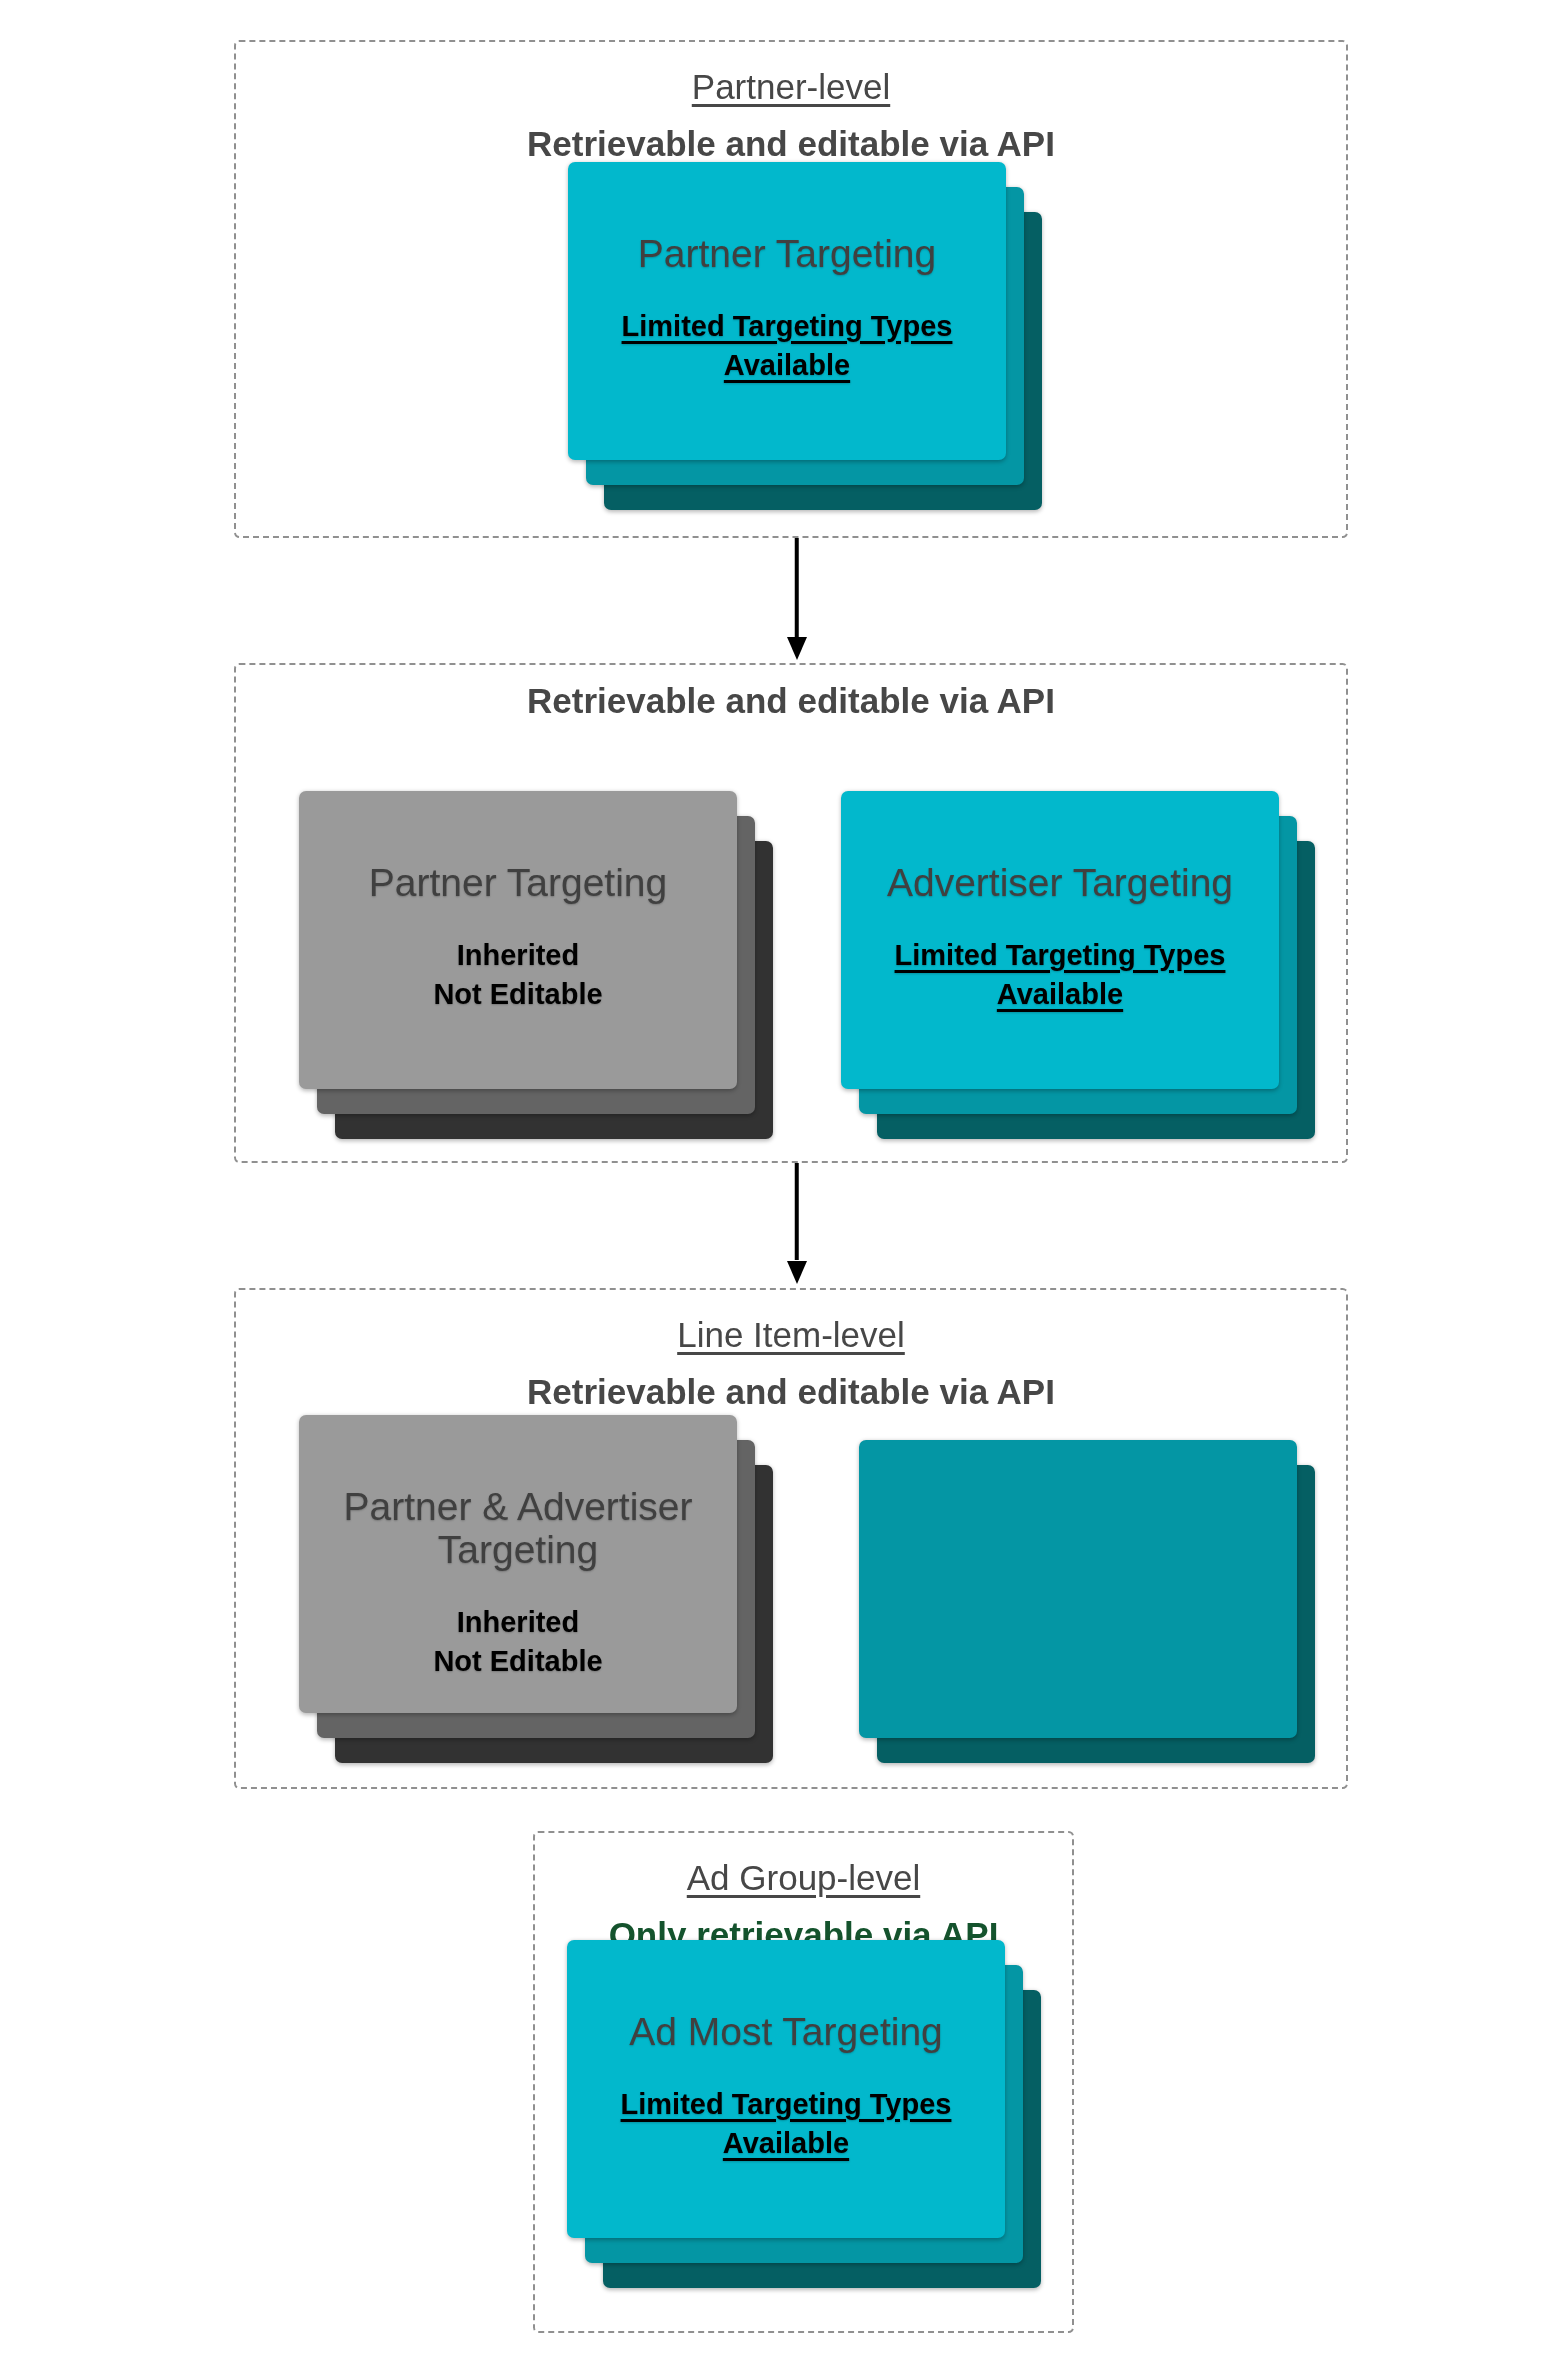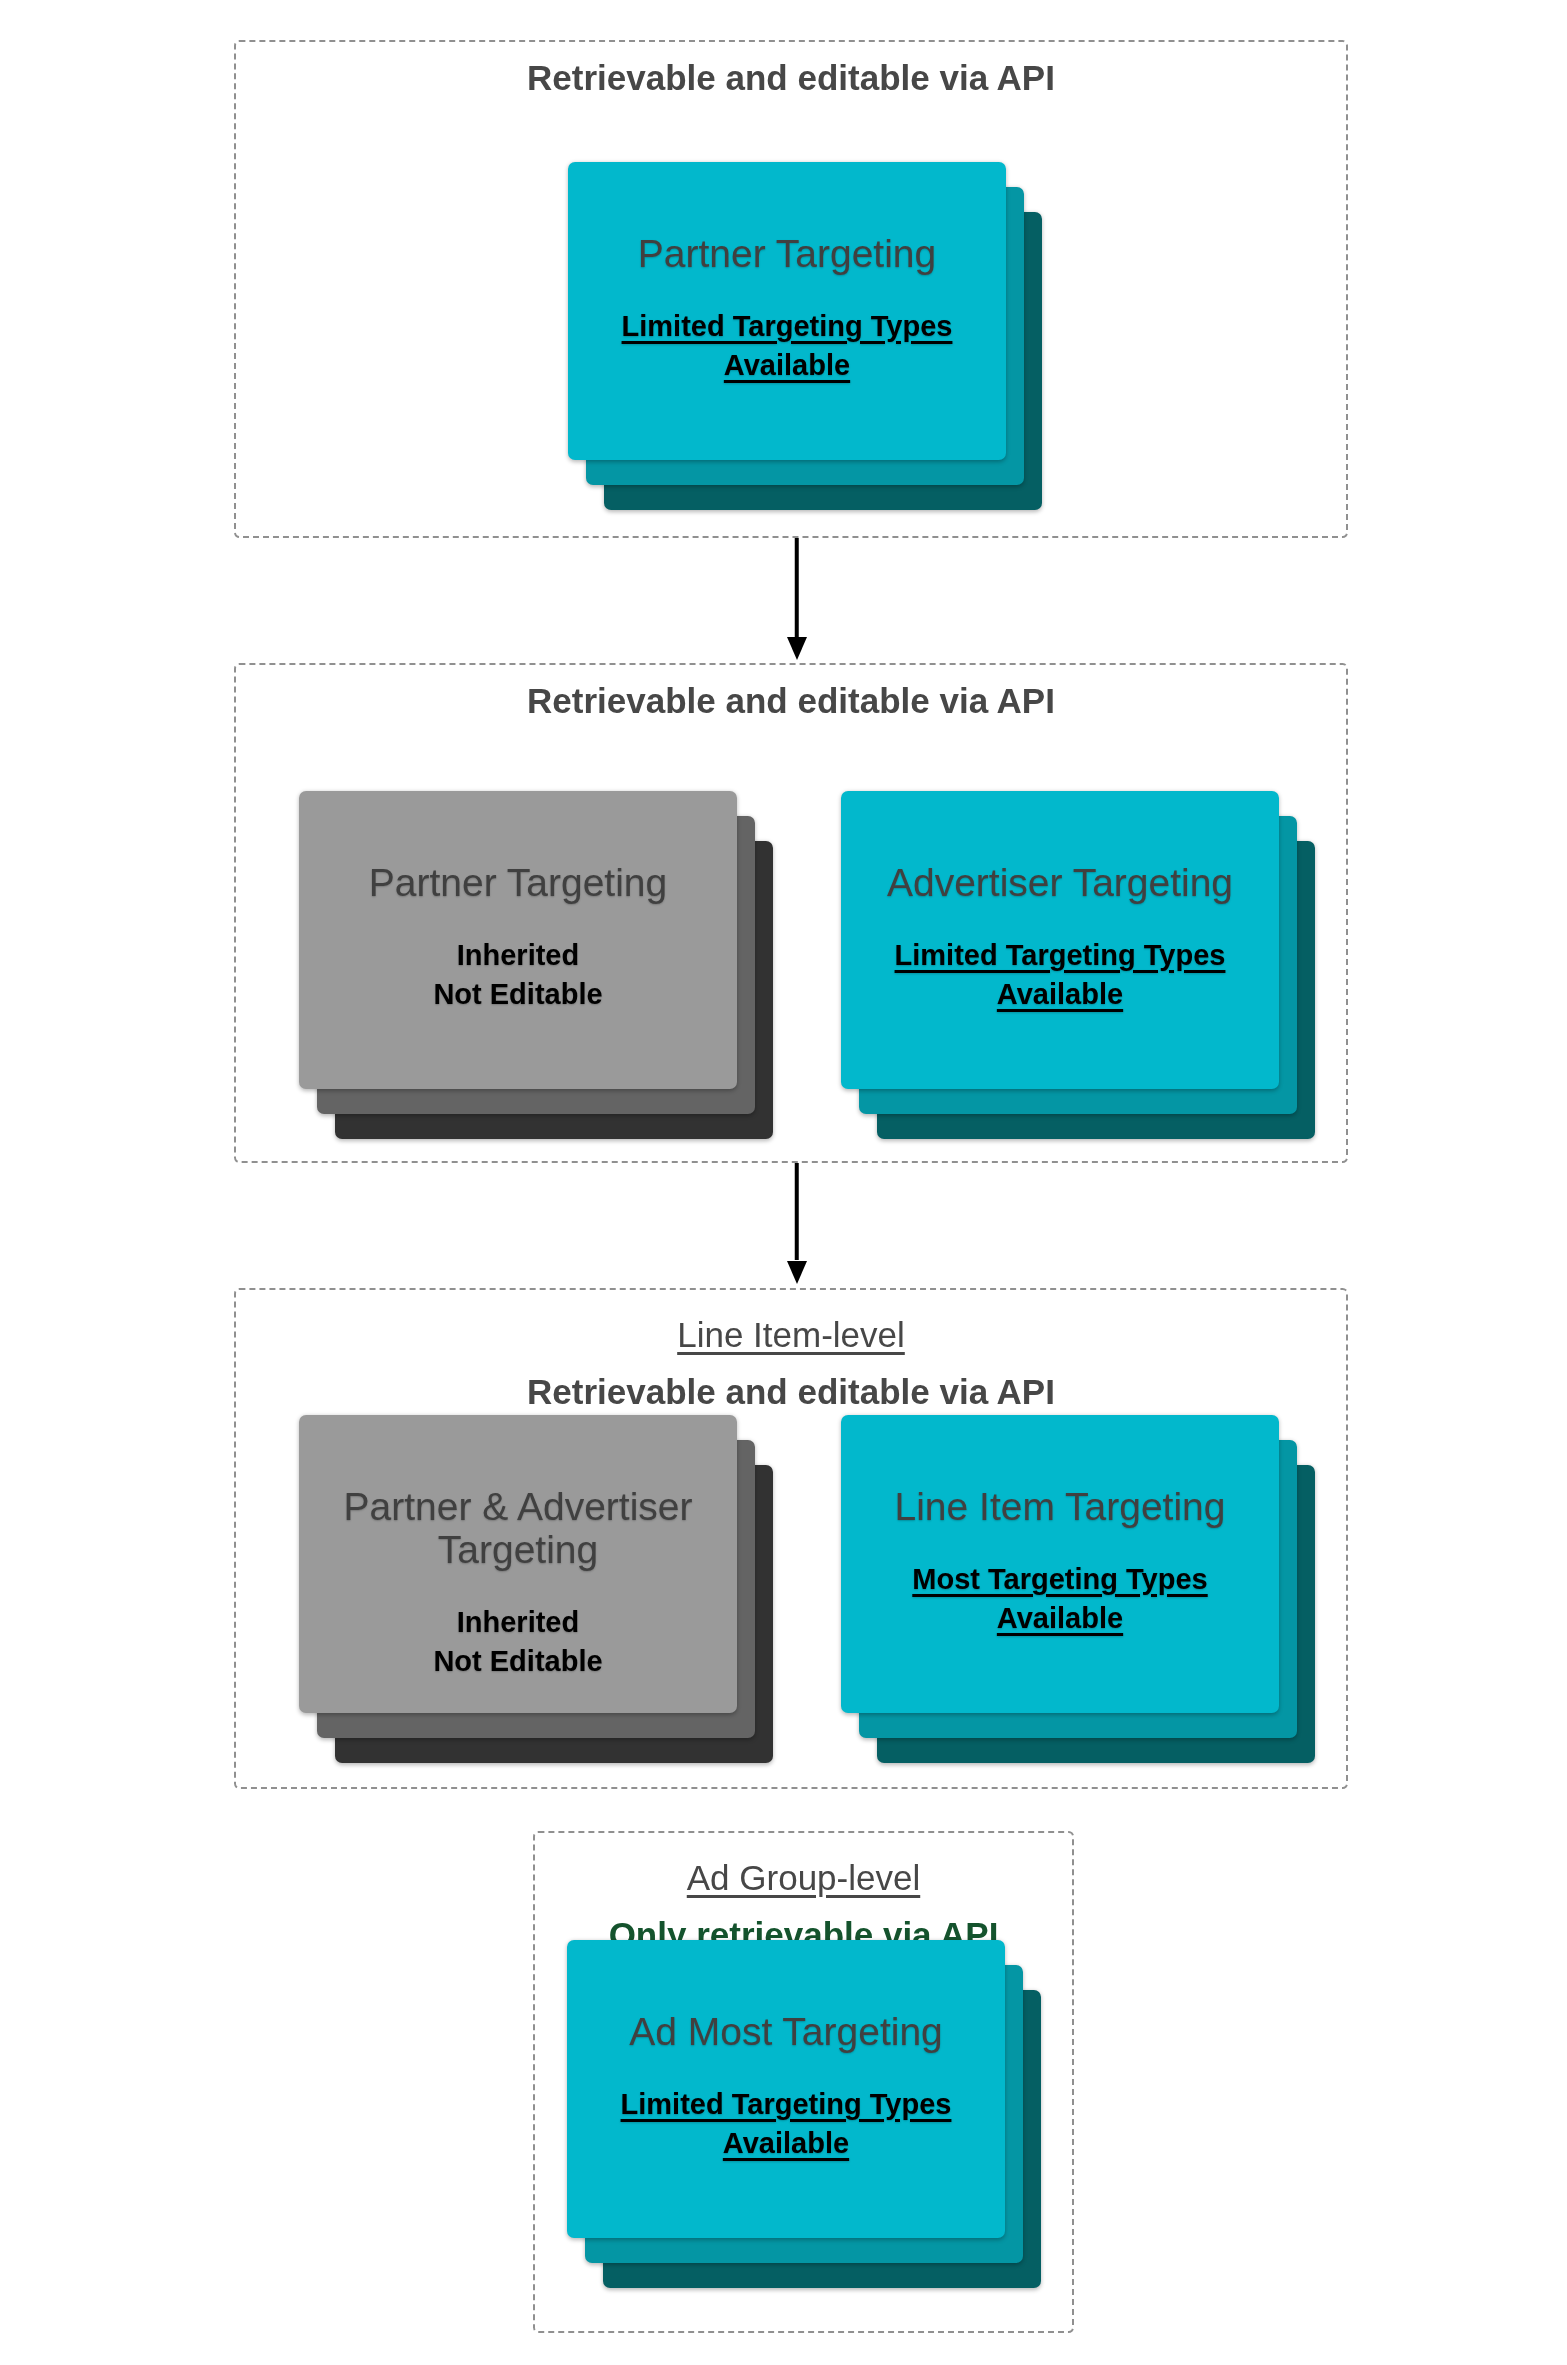--- a/index.html
+++ b/index.html
@@ -141,20 +141,21 @@
   #arrow-1 .shaft { height: 99px; }
   #arrow-2 { left: 783px; top: 1163px; height: 121px; }
   #arrow-2 .shaft { height: 97px; }
 </style>
 </head>
 <body>
 
 <div id="canvas">
 
   <div class="section" id="section-partner">
+    <div class="section-title">Partner-level</div>
     <div class="section-subtitle">Retrievable and editable via API</div>
     <div class="stack teal" id="stack-partner">
       <div class="layer back"></div>
       <div class="layer mid"></div>
       <div class="layer front">
         <div class="card-title">Partner Targeting</div>
         <div class="card-subtitle underlined">Limited Targeting Types Available</div>
       </div>
     </div>
   </div>
@@ -202,24 +203,20 @@
         <div class="card-title">Partner &amp; Advertiser Targeting</div>
         <div class="card-subtitle">
           <div>Inherited</div>
           <div>Not Editable</div>
         </div>
       </div>
     </div>
     <div class="stack teal" id="stack-li-own">
       <div class="layer back"></div>
       <div class="layer mid"></div>
-      <div class="layer front">
-        <div class="card-title">Line Item Targeting</div>
-        <div class="card-subtitle underlined">Most Targeting Types Available</div>
-      </div>
     </div>
   </div>
 
   <div class="section" id="section-ad-group">
     <div class="section-title">Ad Group-level</div>
     <div class="section-subtitle alert">Only retrievable via API</div>
     <div class="stack teal" id="stack-adgroup">
       <div class="layer back"></div>
       <div class="layer mid"></div>
       <div class="layer front">

